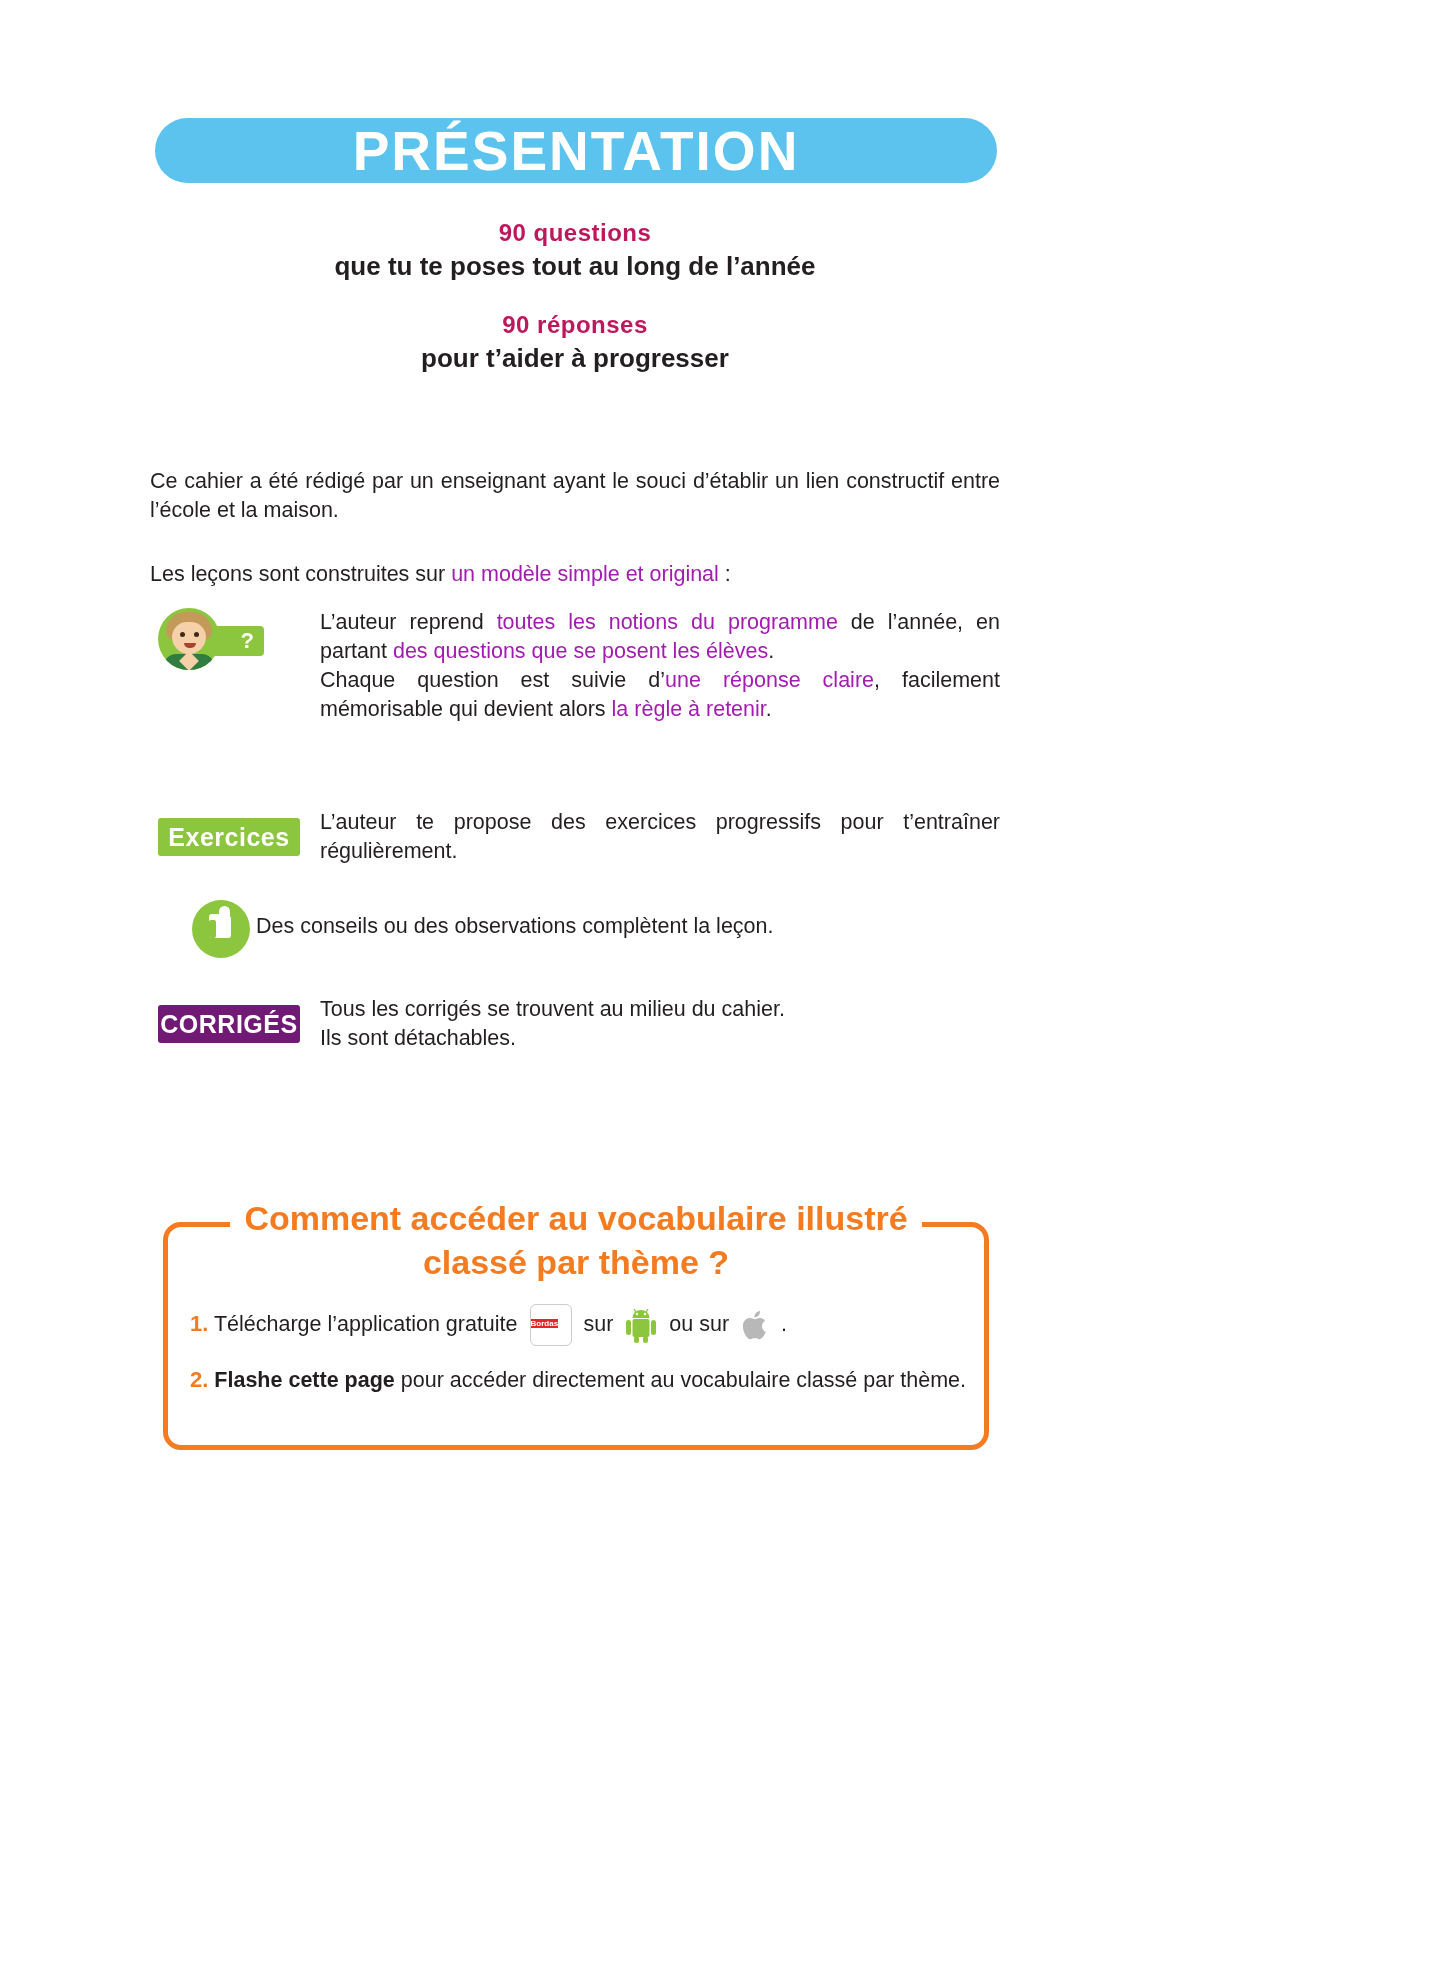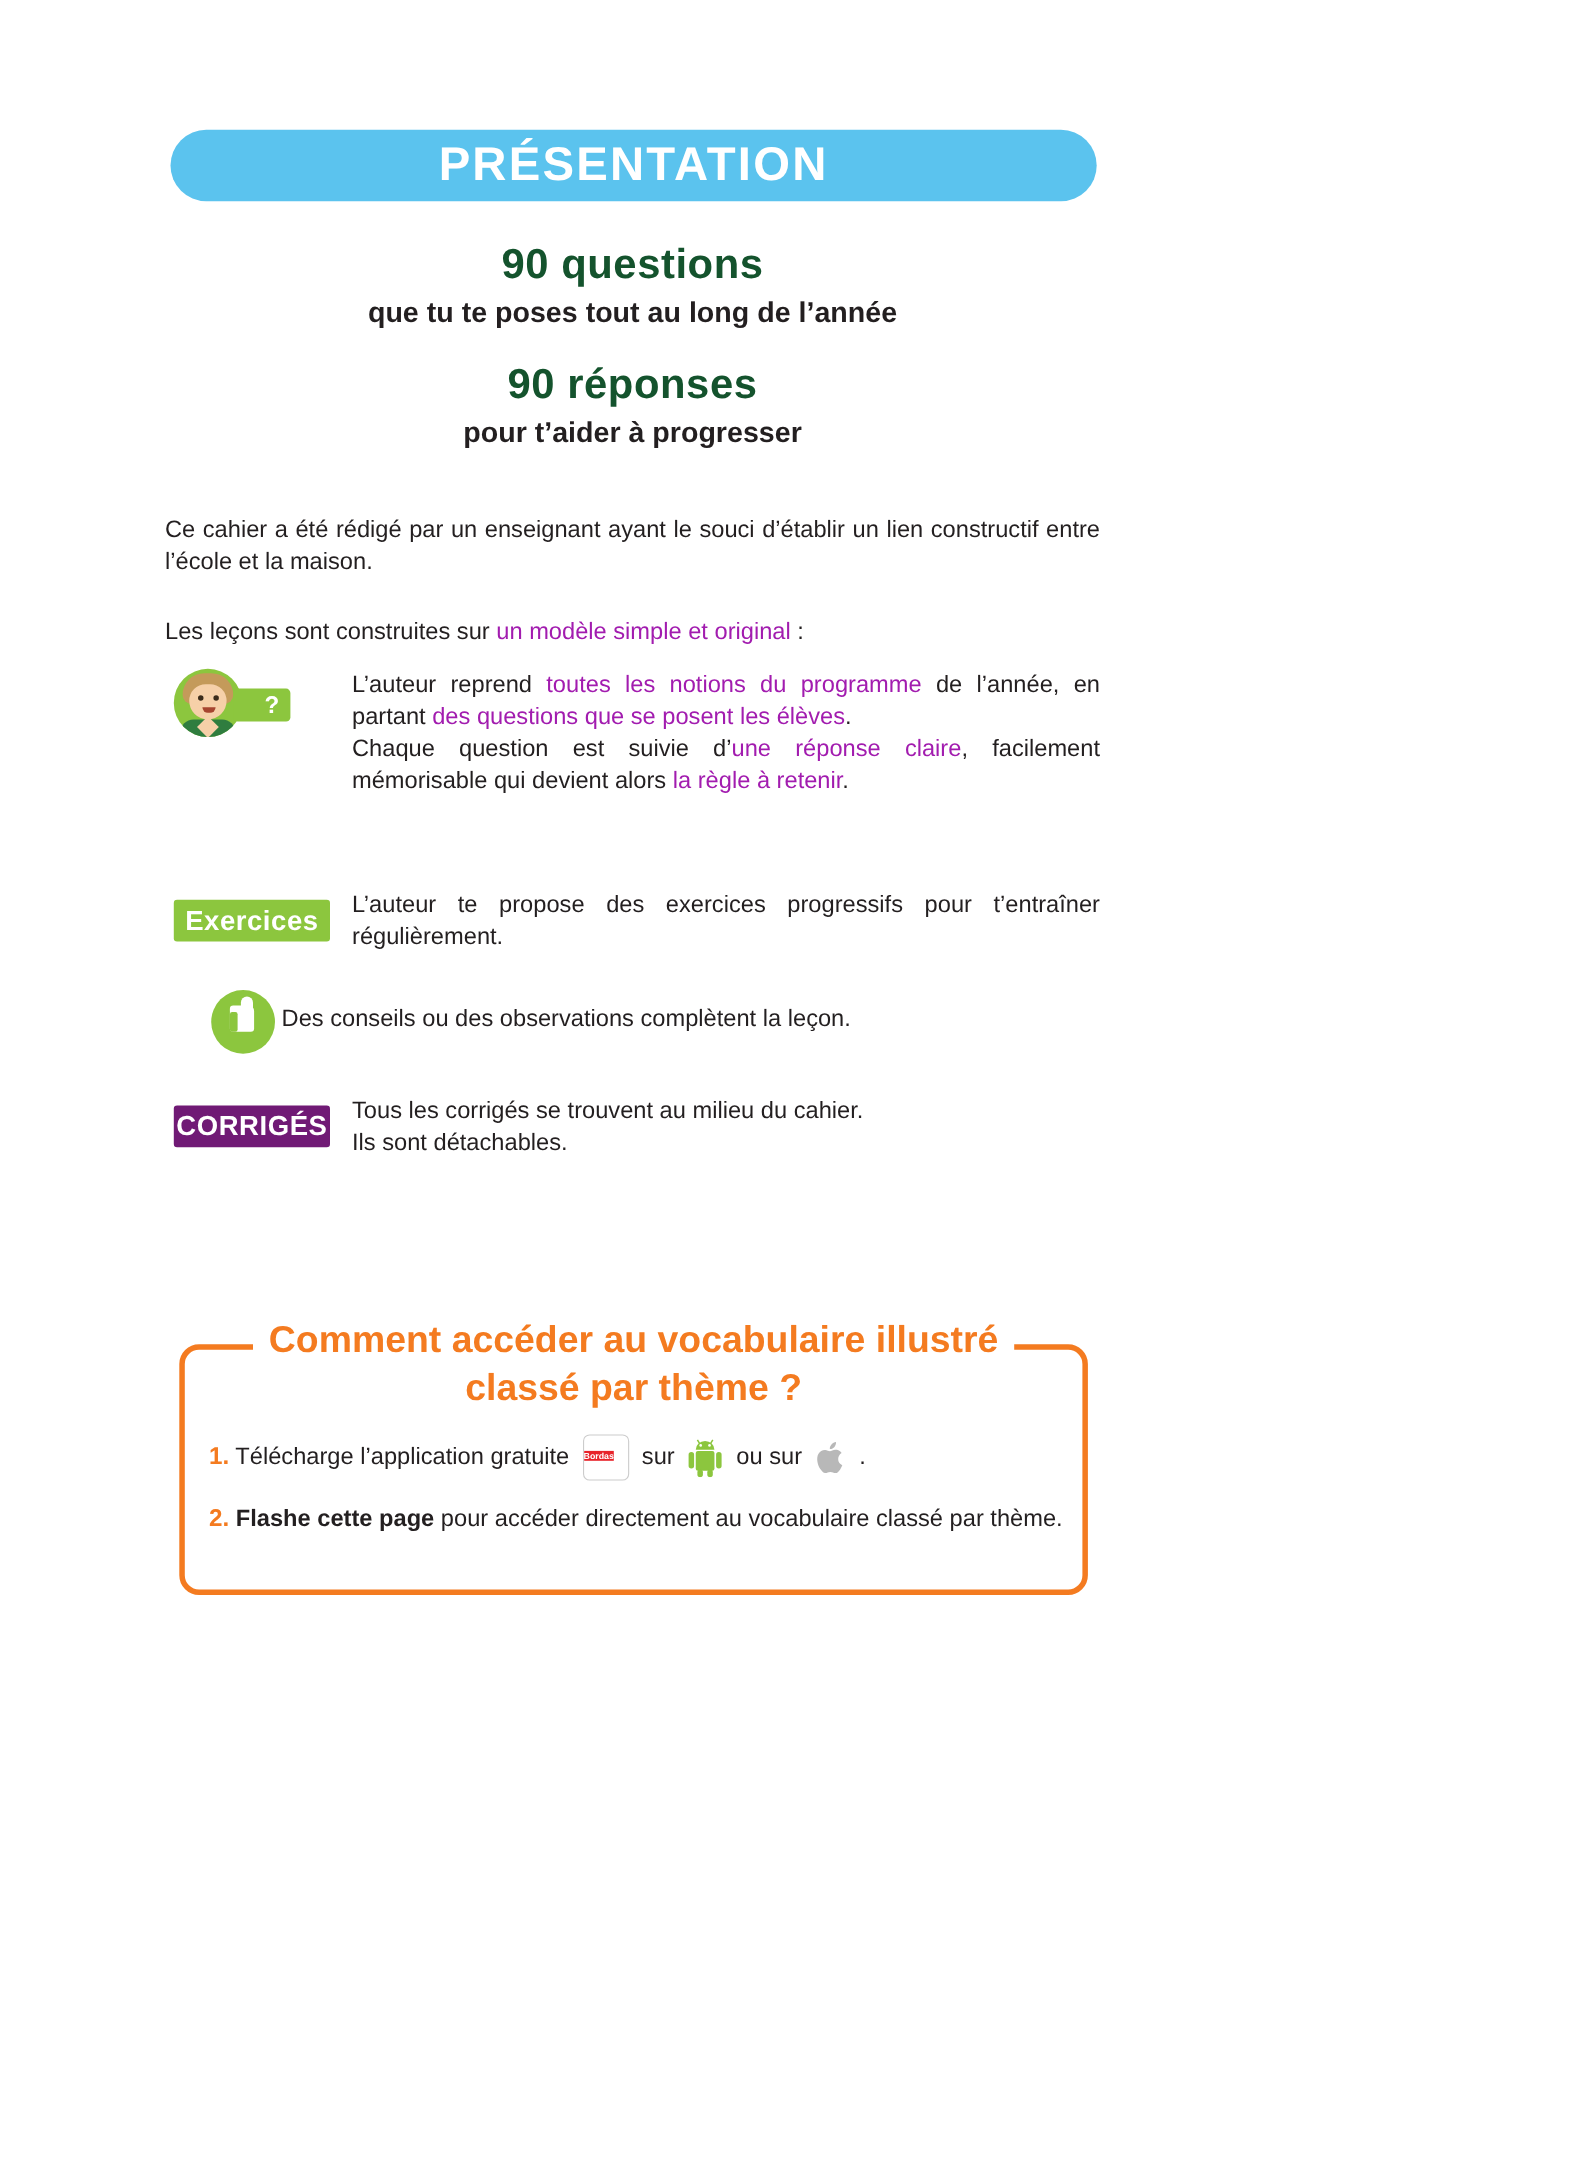--- a/index.html
+++ b/index.html
@@ -31,36 +31,36 @@
     width: 842px;
     height: 65px;
     background: #5bc3ee;
     border-radius: 33px;
     display: flex;
     align-items: center;
     justify-content: center;
   }
   .banner-title {
     color: #ffffff;
-    font-size: 43px;
+    font-size: 55px;
     font-weight: bold;
     letter-spacing: 2px;
   }
 
   
   .intro {
     position: absolute;
     left: 150px;
     top: 218px;
     width: 850px;
     text-align: center;
   }
   .intro .big {
-    color: #14532d;
-    font-size: 38px;
+    color: #be185d;
+    font-size: 24px;
     font-weight: bold;
     letter-spacing: 0.5px;
     line-height: 1.25;
   }
   .intro .sub {
     color: #231f20;
     font-size: 26px;
     font-weight: bold;
     line-height: 1.3;
     margin-top: 2px;

